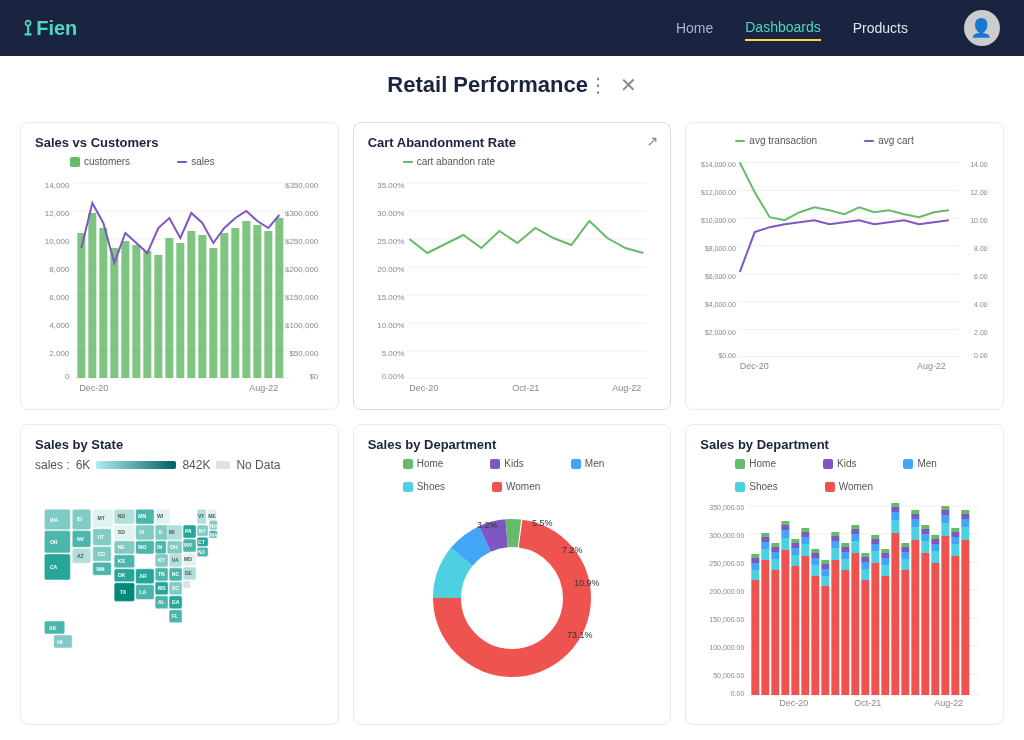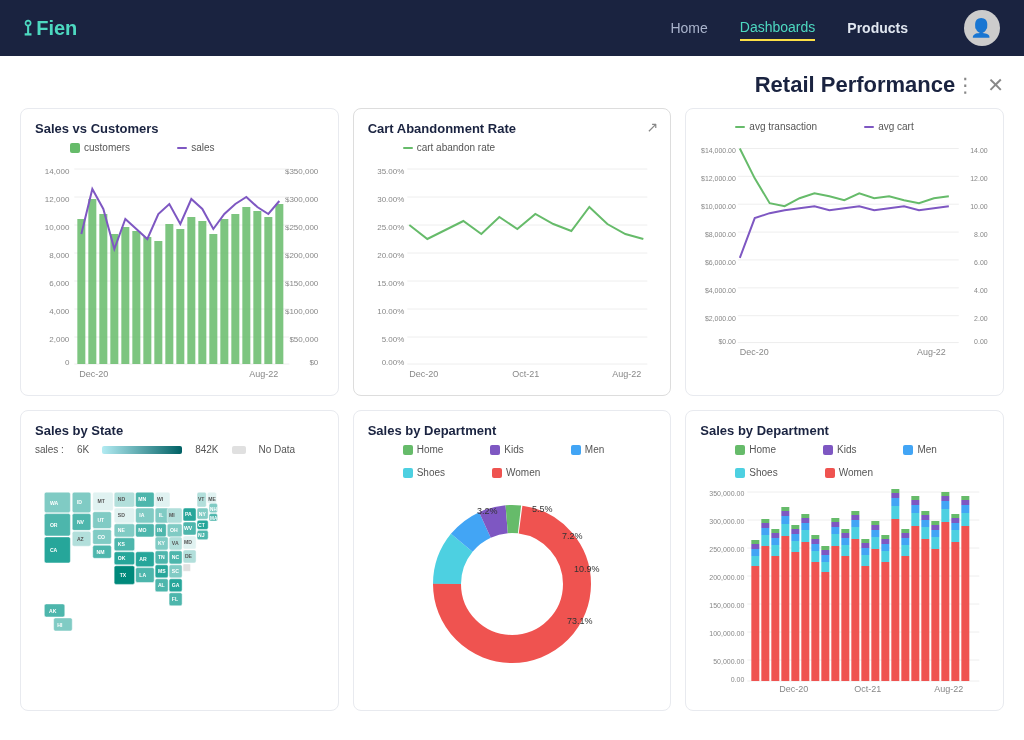--- a/index.html
+++ b/index.html
@@ -35,43 +35,43 @@
     .nav-item {
       color: #aab4cc;
       font-size: 14px;
       cursor: pointer;
       padding: 4px 0;
     }
     .nav-item.active {
       color: #4dd9c0;
       border-bottom: 2px solid #fde047;
     }
-    .nav-item.products { color: #e0e6f0; font-weight: bold; }
+    .nav-item.products { color: #e0e6f0; }
     .avatar {
       width: 36px; height: 36px;
       border-radius: 50%;
       background: #ccc;
       margin-left: 24px;
       overflow: hidden;
       display: flex; align-items: center; justify-content: center;
       font-size: 18px;
       color: #888;
     }
 
     
     .page {
       background: #fff;
       padding: 16px 20px;
       min-height: calc(100vh - 56px);
     }
     .page-title-bar {
       display: flex;
       align-items: center;
-      justify-content: flex-end;
-      margin-bottom: 10px;
+      justify-content: center;
+      margin-bottom: 24px;
     }
     .page-title {
       font-size: 22px;
       font-weight: 600;
       color: #1a2340;
     }
     .page-actions {
       display: flex;
       gap: 12px;
       align-items: center;
@@ -125,22 +125,22 @@
       font-size: 14px;
       color: #888;
       cursor: pointer;
     }
 
     
     svg { overflow: visible; }
     .map-legend {
       display: flex;
       align-items: center;
-      gap: 13px;
-      font-size: 10px;
+      gap: 6px;
+      font-size: 12px;
       color: #555;
       margin-bottom: 6px;
     }
     .map-legend-gradient {
       width: 80px; height: 8px;
       background: linear-gradient(to right, #b2ebf2, #006064);
       border-radius: 2px;
     }
     .map-legend-nodata {
       width: 14px; height: 8px;

